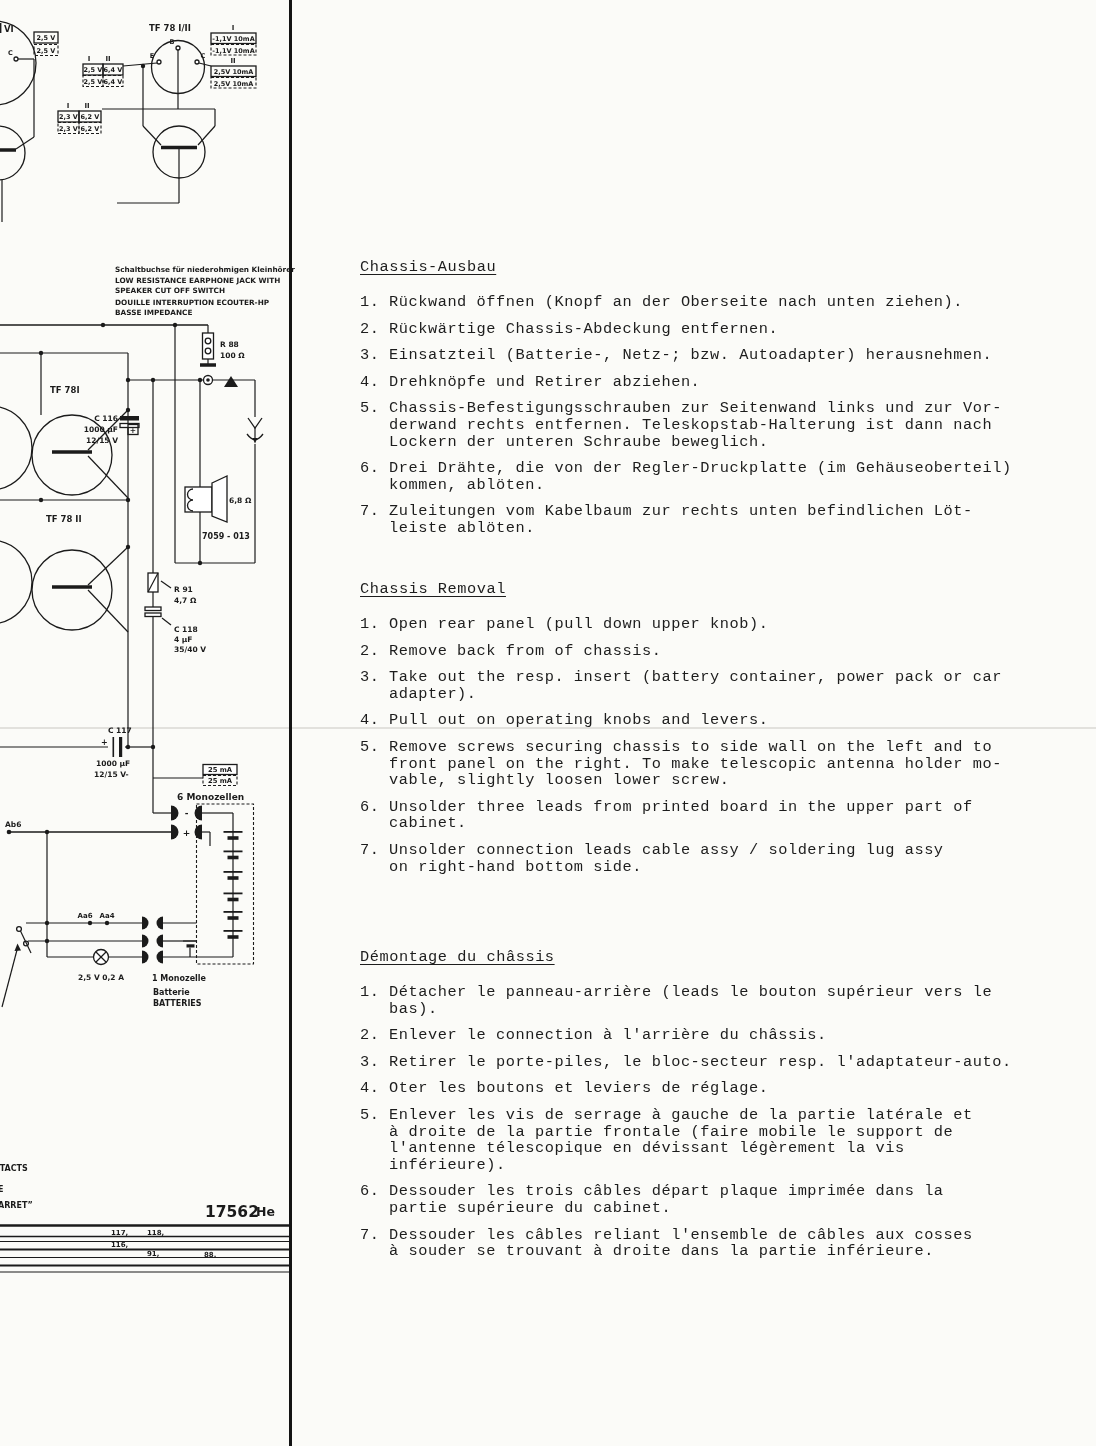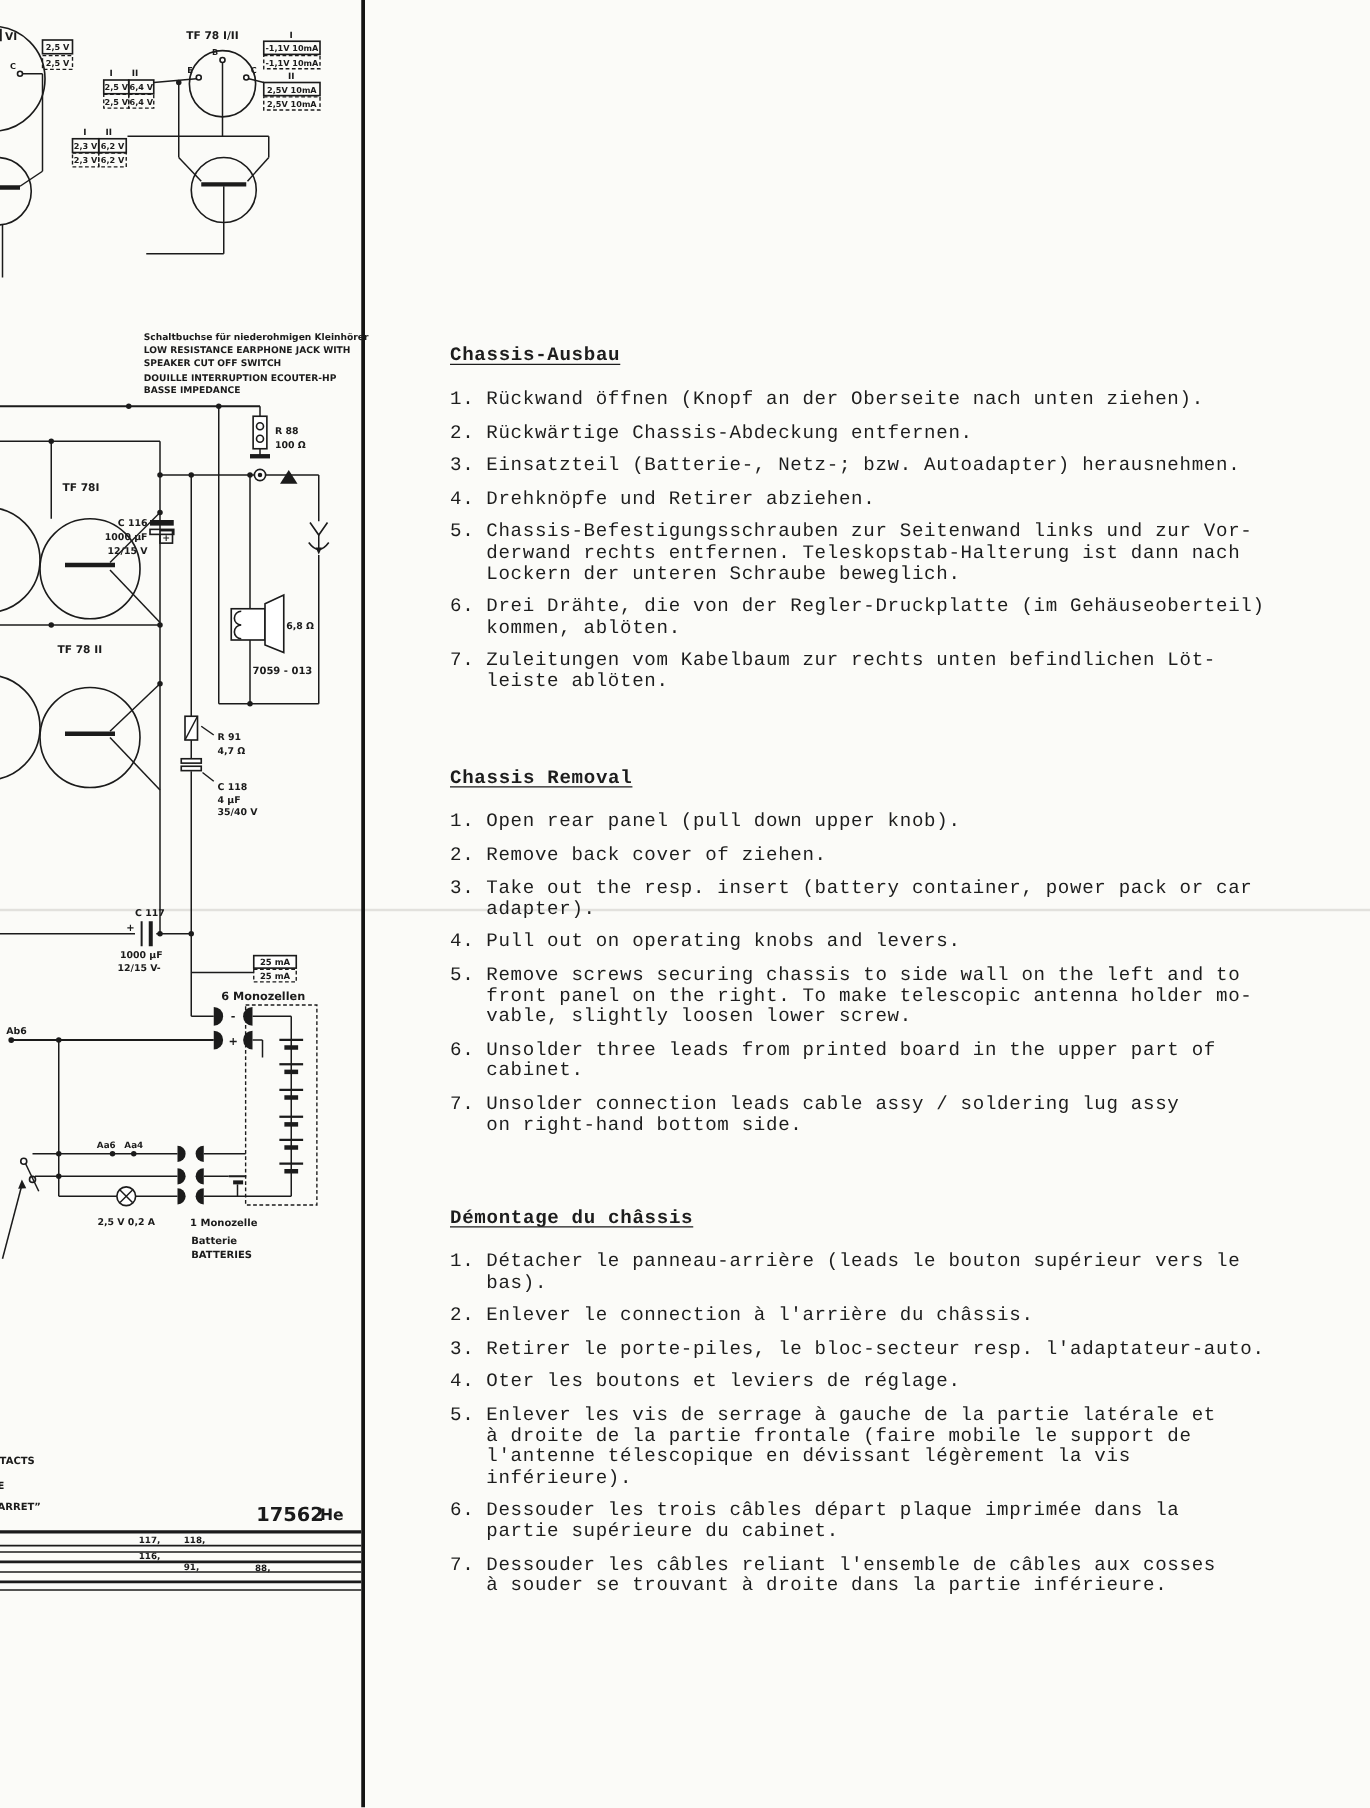--- a/index.html
+++ b/index.html
@@ -1,20 +1,20 @@
 <!DOCTYPE html>
 <html><head>
 <meta charset="utf-8">
 <style>
   html,body{margin:0;padding:0;}
   body{width:1096px;height:1446px;background:#fbfbf8;position:relative;overflow:hidden;
        font-family:"Liberation Mono",monospace;color:#1d1d1d;}
   .fold{position:absolute;left:0;top:727px;width:1096px;height:2px;background:#e2e1dd;}
   .sec{position:absolute;left:360px;width:712px;}
-  .sec h2{font-size:15.3px;font-weight:bold;letter-spacing:.55px;margin:17px 0 18px 0;
+  .sec h2{font-size:15.3px;font-weight:normal;letter-spacing:.55px;margin:0 0 18px 0;
           text-decoration:underline;text-underline-offset:3px;display:inline-block;}
   .items{margin:0;}
   .item{display:grid;grid-template-columns:29px 1fr;margin-bottom:10px;
         font-size:15.3px;line-height:16.6px;letter-spacing:.55px;}
   .item .itxt{white-space:pre-wrap;}
   svg text{font-family:"DejaVu Sans",sans-serif;font-weight:700;fill:#1b1b1b;}
   .s65{font-size:6.5px;}.s68{font-size:6.8px;}.s7{font-size:7px;}.s73{font-size:7.3px;}
   .s75{font-size:7.5px;}.s8{font-size:8px;}.s85{font-size:8.5px;}.s9{font-size:9px;}
   .s125{font-size:12.5px;}.s155{font-size:15.5px;}
   .mid{text-anchor:middle;}
@@ -397,30 +397,30 @@
 kommen, ablöten.</span>
       </div>
       <div class="item">
         <span>7.</span>
         <span class="itxt">Zuleitungen vom Kabelbaum zur rechts unten befindlichen Löt-
 leiste ablöten.</span>
       </div>
     </div>
 </div>
 
-<div class="sec" style="top:596px">
+<div class="sec" style="top:580px">
   <h2>Chassis Removal</h2>
   <div class="items">
       <div class="item">
         <span>1.</span>
         <span class="itxt">Open rear panel (pull down upper knob).</span>
       </div>
       <div class="item">
         <span>2.</span>
-        <span class="itxt">Remove back cover of ziehen.</span>
+        <span class="itxt">Remove back from of chassis.</span>
       </div>
       <div class="item">
         <span>3.</span>
         <span class="itxt">Take out the resp. insert (battery container, power pack or car
 adapter).</span>
       </div>
       <div class="item">
         <span>4.</span>
         <span class="itxt">Pull out on operating knobs and levers.</span>
       </div>

